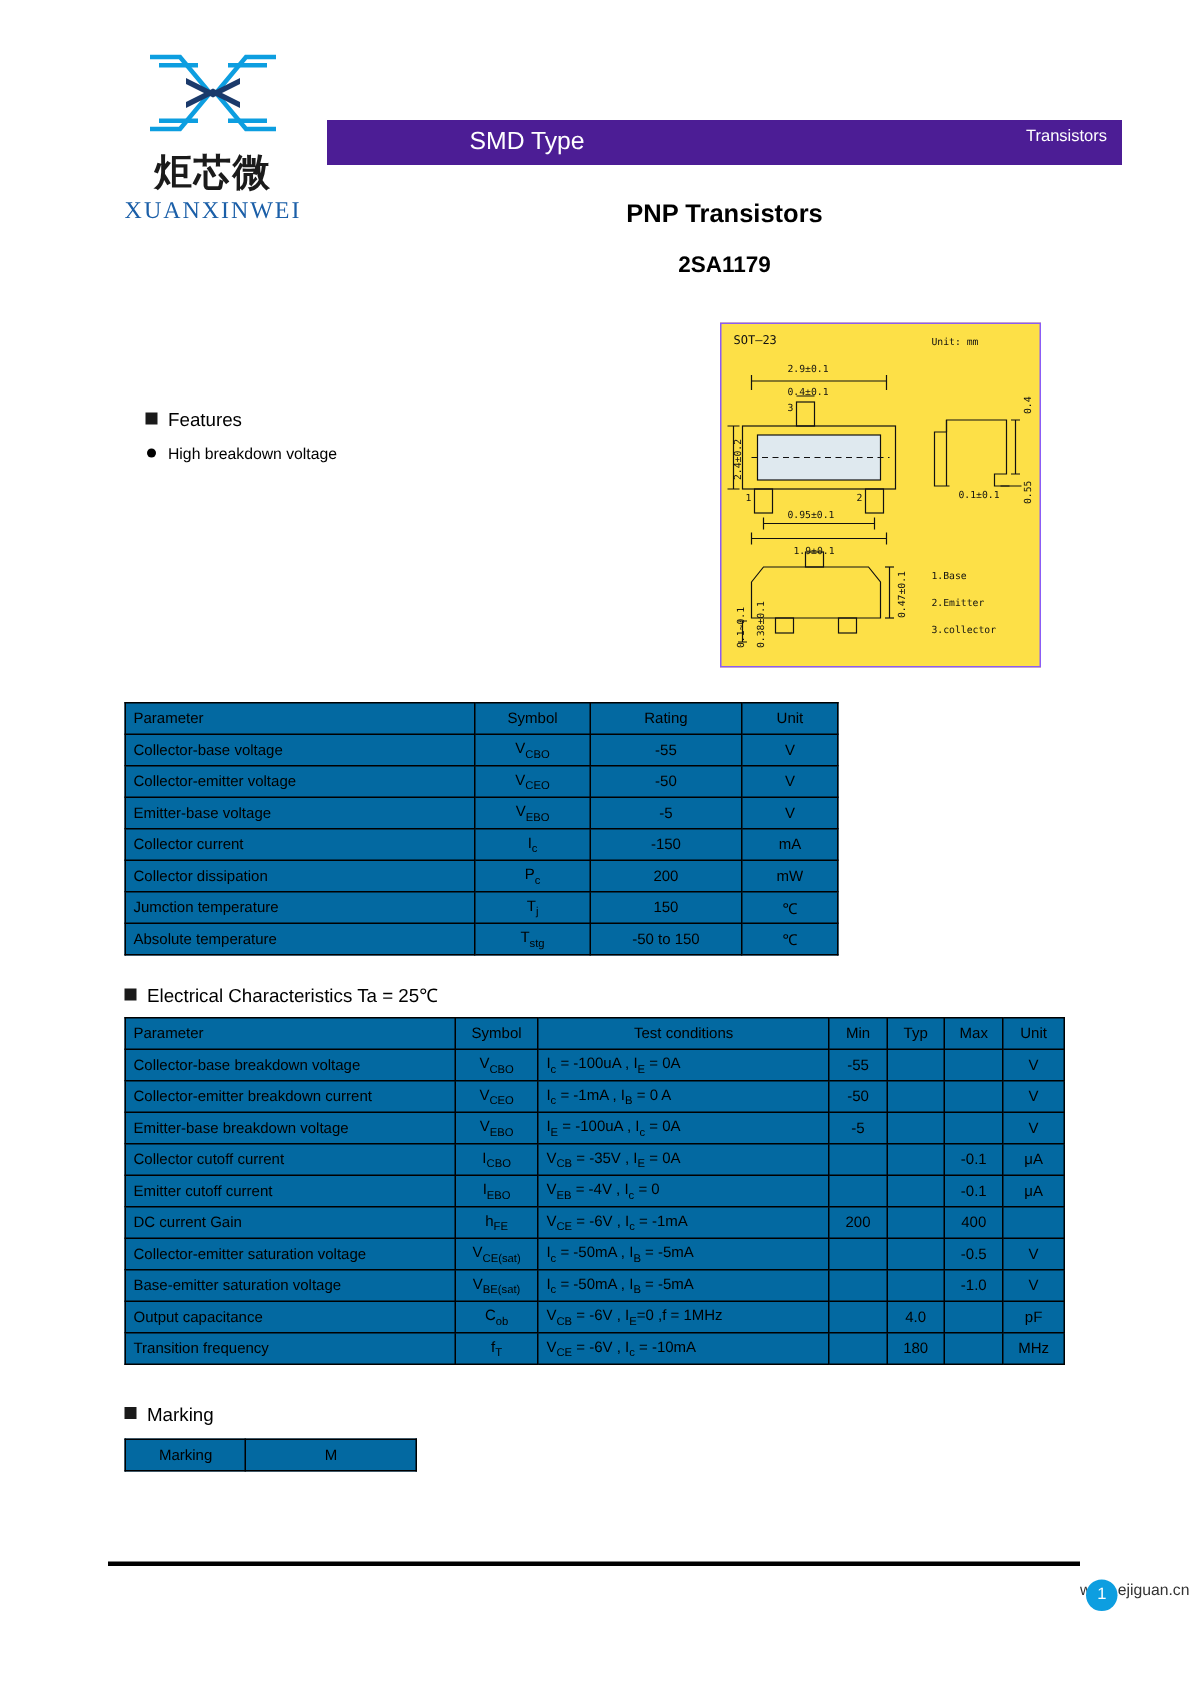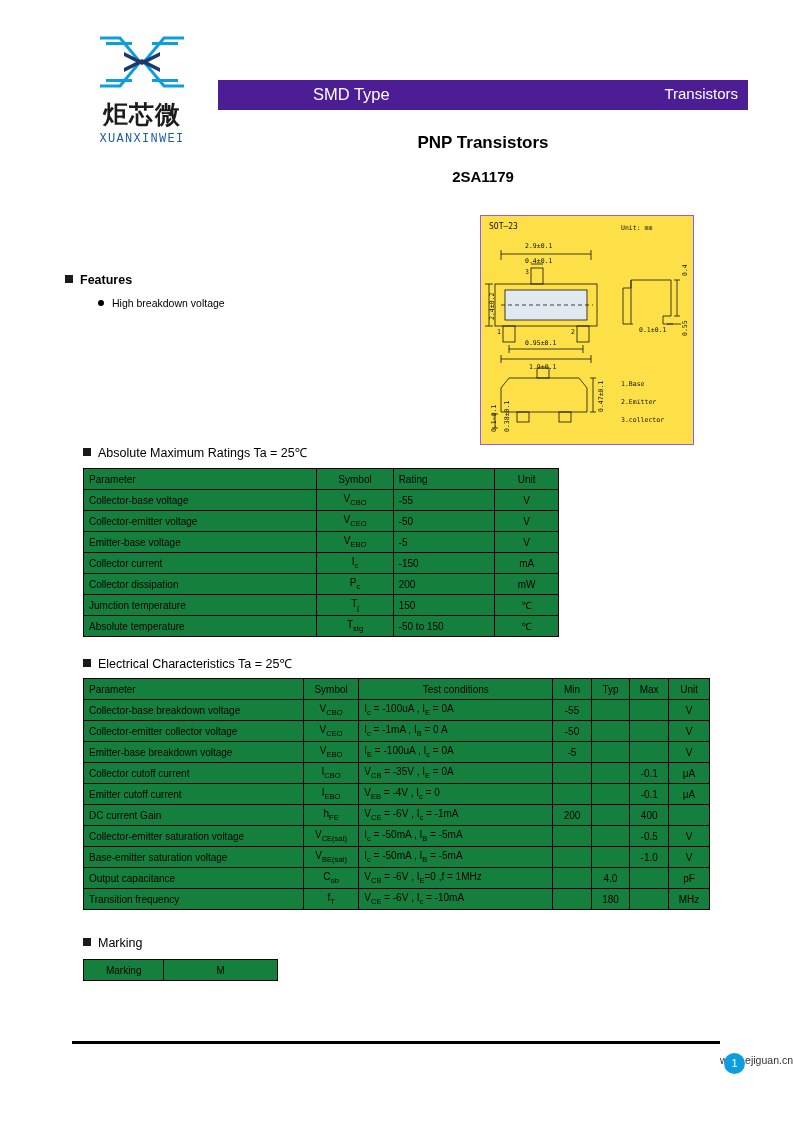--- a/index.html
+++ b/index.html
@@ -10,54 +10,54 @@
     color:#000;
     position:relative;
     overflow:hidden;
   }
   .page { position:relative; width:793px; height:1122px; }
 
   
   .logo-area { position:absolute; left:72px; top:28px; width:140px; text-align:center; }
   .logo-mark { width:96px; height:68px; margin:0 auto; position:relative; }
   .logo-cn { font-family:"DejaVu Sans", sans-serif; font-size:25px; font-weight:bold; color:#1b1b1b; letter-spacing:1px; margin-top:2px;}
-  .logo-en { font-size:12px; color:#1b5fa8; letter-spacing:1.3px; margin-top:1px; font-family:Liberation Mono, monospace;}
+  .logo-en { font-size:16px; color:#1b5fa8; letter-spacing:1.3px; margin-top:1px; font-family:Liberation Serif, serif;}
 
   .title-bar {
     position:absolute; left:218px; top:80px; width:530px; height:30px;
     background:#4c1d95;
     color:#ffffff;
   }
   .title-bar .left { position:absolute; left:95px; top:5px; font-size:16.5px; }
-  .title-bar .right { position:absolute; right:10px; top:5px; font-size:15px; }
+  .title-bar .right { position:absolute; right:10px; top:5px; font-size:11px; }
 
   .doc-title { position:absolute; left:218px; top:133px; width:530px; text-align:center; font-size:17px; font-weight:bold; }
   .doc-part  { position:absolute; left:218px; top:168px; width:530px; text-align:center; font-size:15px; font-weight:bold; }
 
   
   .sec { position:absolute; font-size:12.5px; }
   .sec .sq { display:inline-block; width:8px; height:8px; background:#1a1a1a; margin-right:7px; position:relative; top:-1px;}
   .bullet-line { position:absolute; font-size:10.5px; }
   .bullet-line .dot { display:inline-block; width:6px; height:6px; border-radius:50%; background:#000; margin-right:8px; position:relative; top:-1px;}
 
   
   .pkg { position:absolute; left:480px; top:215px; width:212px; height:228px; border:1px solid #8b5cf6; background:#fde047; }
   .pkg .lbl { position:absolute; font-family:"DejaVu Sans Mono", monospace; font-size:6.5px; color:#111; }
   .pkg .vlbl { position:absolute; font-family:"DejaVu Sans Mono", monospace; font-size:6.5px; color:#111; transform:rotate(-90deg); transform-origin:left top; white-space:nowrap;}
   .pkg svg { position:absolute; left:0; top:0; }
 
   
-  table { border-collapse:collapse; position:absolute; font-size:10px; background:#15803d;}
+  table { border-collapse:collapse; position:absolute; font-size:10px; background:#0369a1;}
   table td, table th { border:1px solid #000; padding:2px 5px; font-weight:normal; }
   th { text-align:center; font-size:10px; }
   .tbl-amr { left:83px; top:468px; width:476px; }
   .tbl-amr td, .tbl-amr th { height:16px; }
   .tbl-amr .c-param { width:248px; text-align:left; }
   .tbl-amr .c-sym   { width:70px; text-align:center; }
-  .tbl-amr .c-rat   { width:100px; text-align:left;margin-top:17px; }
+  .tbl-amr .c-rat   { width:100px; text-align:center;margin-top:17px; }
   .tbl-amr .c-unit  { width:58px; text-align:center; }
 
   .tbl-ec { left:83px; top:678px; width:627px; }
   .tbl-ec td, .tbl-ec th { height:16px; }
   .tbl-ec .c-param { width:245px; text-align:left; }
   .tbl-ec .c-sym   { width:47px; text-align:center; }
   .tbl-ec .c-cond  { width:215px; text-align:left; }
   .tbl-ec .c-min, .tbl-ec .c-typ, .tbl-ec .c-max { width:30px; text-align:center; }
   .tbl-ec .c-unit  { width:32px; text-align:center; }
 
@@ -105,21 +105,21 @@
   </div>
 
   <div class="title-bar">
     <span class="left">SMD Type</span>
     <span class="right">Transistors</span>
   </div>
 
   <div class="doc-title">PNP  Transistors</div>
   <div class="doc-part">2SA1179</div>
 
-  <div class="sec" style="left:65px; top:273px;font-weight:bold;">
+  <div class="sec" style="left:97px; top:273px;">
     <span class="sq"></span><span>Features</span>
   </div>
   <div class="bullet-line" style="left:98px; top:297px;">
     <span class="dot"></span><span>High breakdown voltage</span>
   </div>
 
   <div class="pkg">
     <svg width="212" height="228" viewBox="0 0 212 228">
       <g stroke="#111" fill="none" stroke-width="0.8">
 
@@ -185,23 +185,20 @@
 
     <div class="lbl" style="left:16px; top:112px;">1</div>
     <div class="lbl" style="left:90px; top:112px;">2</div>
     <div class="lbl" style="left:44px; top:52px;">3</div>
 
     <div class="lbl" style="left:140px; top:164px;">1.Base</div>
     <div class="lbl" style="left:140px; top:182px;">2.Emitter</div>
     <div class="lbl" style="left:140px; top:200px;">3.collector</div>
   </div>
 
-  <div class="sec" style="left:83px; top:444px;">
-    <span class="sq"></span><span>Absolute Maximum Ratings Ta = 25℃</span>
-  </div>
   <table class="tbl-amr">
     <tbody>
         <tr>
       <th class="c-param">Parameter</th>
       <th class="c-sym">Symbol</th>
       <th class="c-rat">Rating</th>
       <th class="c-unit">Unit</th>
     </tr>
     <tr>
       <td class="c-param">Collector-base voltage</td>
@@ -265,21 +262,21 @@
     <tr>
       <td class="c-param">Collector-base breakdown voltage</td>
       <td class="c-sym">V<sub>CBO</sub></td>
       <td class="c-cond">I<sub>c</sub> = -100uA , I<sub>E</sub> = 0A</td>
       <td class="c-min">-55</td>
       <td class="c-typ"></td>
       <td class="c-max"></td>
       <td class="c-unit">V</td>
     </tr>
     <tr>
-      <td class="c-param">Collector-emitter collector voltage</td>
+      <td class="c-param">Collector-emitter breakdown current</td>
       <td class="c-sym">V<sub>CEO</sub></td>
       <td class="c-cond">I<sub>c</sub> = -1mA ,  I<sub>B</sub> = 0 A</td>
       <td class="c-min">-50</td>
       <td class="c-typ"></td>
       <td class="c-max"></td>
       <td class="c-unit">V</td>
     </tr>
     <tr>
       <td class="c-param">Emitter-base breakdown voltage</td>
       <td class="c-sym">V<sub>EBO</sub></td>

